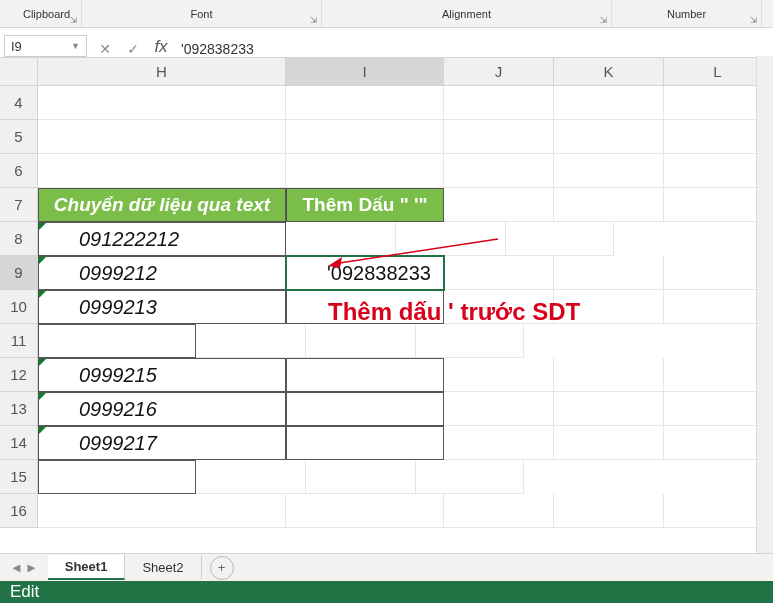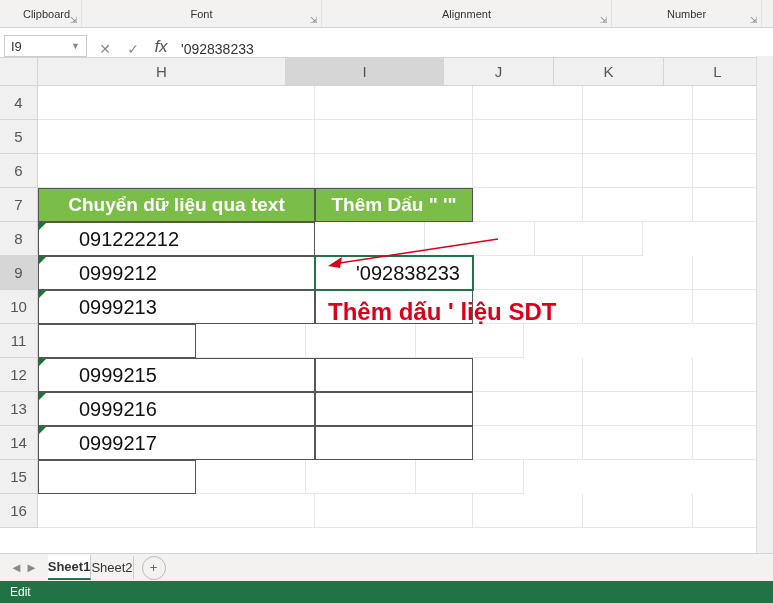--- a/index.html
+++ b/index.html
@@ -27,39 +27,39 @@
 .col-h.sel { background: #d6d6d6; }
 .ch-H { width: 248px; } .ch-I { width: 158px; } .ch-J { width: 110px; } .ch-K { width: 110px; } .ch-L { width: 108px; }
 
 .row-headers { position: absolute; left: 0; top: 28px; width: 38px; }
 .row-h { background: #f0f0f0; border-right: 1px solid #d4d4d4; border-bottom: 1px solid #d4d4d4; display: flex; align-items: center; justify-content: center; font-size: 15px; color: #555; height: 34px; }
 .row-h.sel { background: #d6d6d6; }
 
 .grid { position: absolute; left: 38px; top: 28px; }
 .row { display: flex; height: 34px; }
 .cell { border-right: 1px solid #e6e6e6; border-bottom: 1px solid #e6e6e6; font-size: 20px; color:#111; display:flex; align-items:center; padding:0 4px; position:relative; }
-.c-H { width: 277px; } .c-I { width: 158px; } .c-J { width: 110px; } .c-K { width: 110px; } .c-L { width: 108px; }
+.c-H { width: 248px; font-style: italic; } .c-I { width: 158px; } .c-J { width: 110px; } .c-K { width: 110px; } .c-L { width: 108px; }
 
 .hdr-cell { background:#7bbd49; color:#fff; font-weight:bold; font-size:19px; justify-content:center; border:1px solid #555; }
 .bordered { border:1px solid #555;padding-left:40px; }
 .gt::before { content:''; position:absolute; left:0; top:0; width:0; height:0; border-top:7px solid #0a7d2a; border-right:7px solid transparent; }
 
 .active-cell { outline:2px solid #217346; outline-offset:-1px; z-index:2; }
 
 .annotation { position:absolute; left:328px; top:240px; color:#d9001b; font-size:24px; font-weight:bold; white-space:nowrap; z-index:5; }
 .arrow-svg { position:absolute; left:328px; top:176px; z-index:4; }
 
 .tab-bar { position:absolute; bottom:22px; left:0; right:0; height:28px; background:#f3f2f1; border-top:1px solid #d4d4d4; display:flex; align-items:center; font-size:13px; }
 .tab-nav { display:flex; gap:2px; padding:0 10px; color:#888; }
 .tab-nav span { cursor:pointer; }
-.sheet-tab { padding:4px 0; border-right:1px solid #ccc; color:#333; cursor:pointer; }
+.sheet-tab { padding:4px 17px; border-right:1px solid #ccc; color:#333; cursor:pointer; }
 .sheet-tab.active { background:#fff; font-weight:bold; border-bottom:2px solid #217346; }
 .new-sheet { width:24px; height:24px; border:1px solid #bbb; border-radius:50%; display:flex; align-items:center; justify-content:center; margin-left:8px; color:#666; cursor:pointer;}
 
-.status-bar { position:absolute; bottom:0; left:0; right:0; height:22px; background:#217346; color:#fff; font-size:12px; display:flex; align-items:center; padding:0 10px;}
+.status-bar { position:absolute; bottom:0; left:0; right:0; height:22px; background:#217346; color:#fff; font-size:17px; display:flex; align-items:center; padding:0 10px;}
 
 .vscroll { position:absolute; right:0; top:56px; bottom:50px; width:17px; background:#f0f0f0; border-left:1px solid #ddd;}
 </style>
 </head>
 <body>
 
 <div class="ribbon-groups">
   <div class="ribbon-group rg-clipboard">
     <span>Clipboard</span>
     <span class="dialog-launcher">⇲</span>
@@ -202,21 +202,21 @@
         <div class="cell c-J"></div>
         <div class="cell c-K"></div>
         <div class="cell c-L"></div>
       </div>
   </div>
 
   <svg class="arrow-svg" width="180" height="40">
     <line x1="170" y1="5" x2="5" y2="30" stroke="#d9001b" stroke-width="1.5"></line>
     <polygon points="0,32 14,23 12,34" fill="#d9001b"></polygon>
   </svg>
-  <div class="annotation">Thêm dấu ' liệu SDT</div>
+  <div class="annotation">Thêm dấu ' trước SDT</div>
 </div>
 
 <div class="vscroll"></div>
 
 <div class="tab-bar">
   <div class="tab-nav">
     <span>◄</span>
     <span>►</span>
   </div>
   <div class="sheet-tab active">Sheet1</div>

